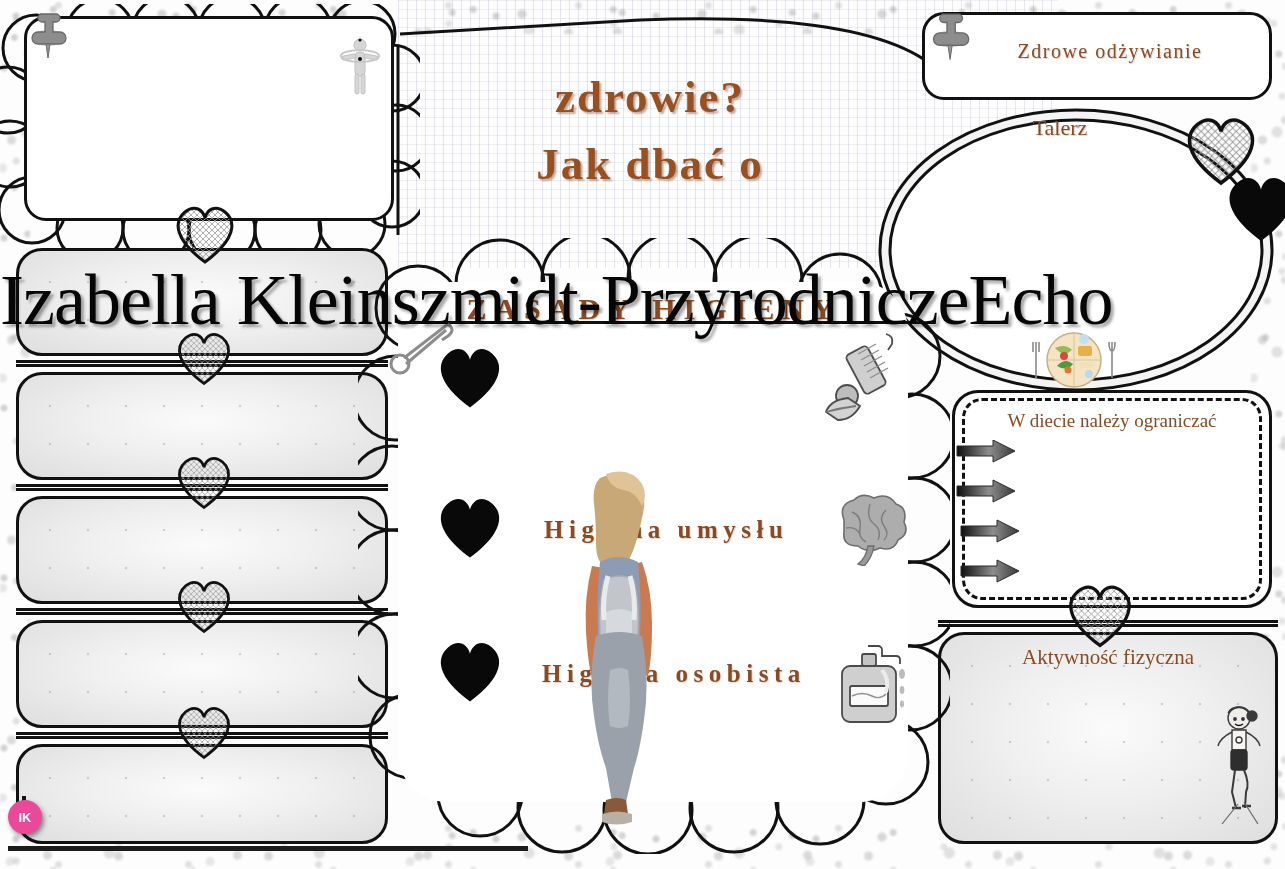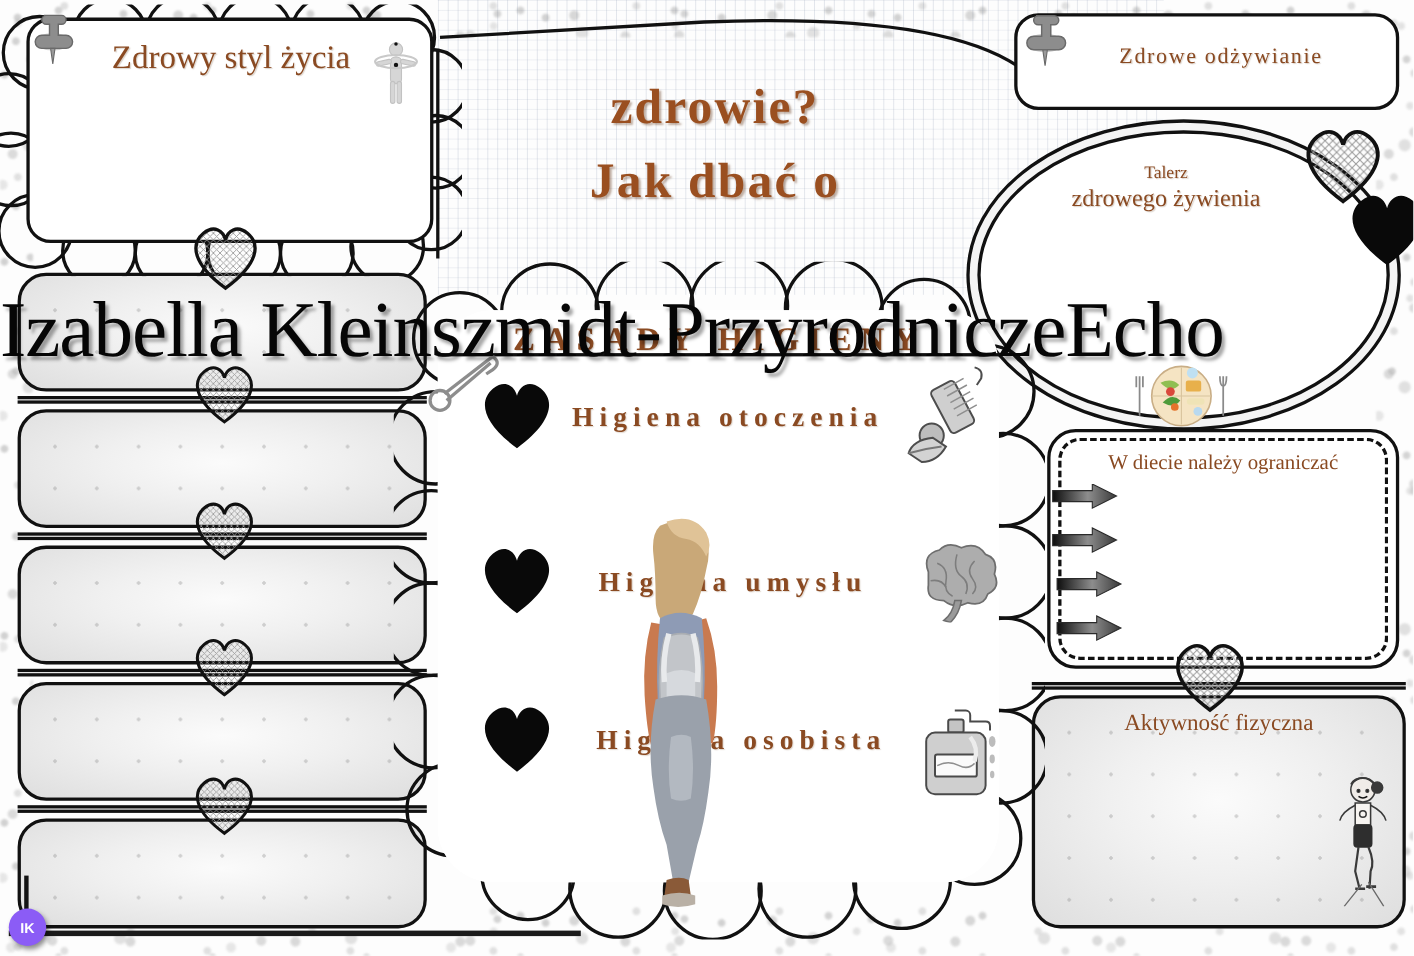--- a/index.html
+++ b/index.html
@@ -111,22 +111,22 @@
   
   #watermark {
     position:absolute; left:0; top:264px; width:1285px;
     font-size:72px; line-height:1;
     font-family:"Liberation Serif", serif;
     color:#060606; white-space:nowrap;
     text-shadow:3px 3px 3px rgba(0,0,0,.35);
     letter-spacing:-1px; pointer-events:none; z-index:60;
   }
   #ik-badge {
-    position:absolute; left:8px; top:826px; width:34px; height:34px;
-    border-radius:50%; background:#8b5cf6; color:#fff;
+    position:absolute; left:8px; top:800px; width:34px; height:34px;
+    border-radius:50%; background:#ec4899; color:#fff;
     font-family:"Liberation Sans", sans-serif; font-size:13px; font-weight:700;
     display:flex; align-items:center; justify-content:center;
     box-shadow:2px 3px 5px rgba(0,0,0,.45); z-index:61;
   }
   #ik-stem { position:absolute; left:22px; top:796px; width:4px; height:36px;
              background:#141414; z-index:60; }
   #ik-bar  { position:absolute; left:8px; top:846px; width:520px; height:5px;
              background:#1b1b1b; z-index:59; }
   .hyg-label {
     font-size:25px; letter-spacing:5.5px; color:#8a4a22; font-weight:600;
@@ -171,21 +171,20 @@
         <circle cx="8" cy="96" r="33"></circle>
     </g>
   </svg>
   <div class="panel-white" style="left:24px;top:16px;width:370px;height:205px;z-index:4;"></div>
 
   <svg style="position:absolute;left:22px;top:8px;width:48px;height:56px;z-index:6" viewBox="0 0 48 56">
     <ellipse cx="26" cy="30" rx="16" ry="8" fill="#6f6f6f" opacity=".35"></ellipse>
     <path d="M18,6 h16 a4,4 0 0 1 0,8 h-3 v10 h7 a6,6 0 0 1 0,12 h-22 a6,6 0 0 1 0,-12 h7 v-10 h-3 a4,4 0 0 1 0,-8 z" fill="#8d8d8d" stroke="#6a6a6a" stroke-width="1.3"></path>
     <path d="M24,36 l2,14 l2,-14 z" fill="#9a9a9a" stroke="#6a6a6a" stroke-width="1"></path>
   </svg>
-  <div class="brown" style="position:absolute;left:60px;top:36px;width:300px;text-align:center;font-size:30px;z-index:7;">Zdrowy styl życia</div>
 
   <svg style="position:absolute;left:336px;top:36px;width:48px;height:62px;z-index:7" viewBox="0 0 48 62">
     <g fill="#d6d6d6" stroke="#c2c2c2" stroke-width="1">
       <circle cx="24" cy="9" r="6"></circle>
       <rect x="19" y="16" width="10" height="24" rx="4"></rect>
       <rect x="6" y="19" width="14" height="4" rx="2" transform="rotate(-12 13 21)"></rect>
       <rect x="28" y="19" width="14" height="4" rx="2" transform="rotate(12 35 21)"></rect>
       <rect x="19" y="38" width="4" height="20" rx="2"></rect>
       <rect x="25" y="38" width="4" height="20" rx="2"></rect>
     </g>
@@ -241,22 +240,21 @@
     <path d="M18,6 h16 a4,4 0 0 1 0,8 h-3 v10 h7 a6,6 0 0 1 0,12 h-22 a6,6 0 0 1 0,-12 h7 v-10 h-3 a4,4 0 0 1 0,-8 z" fill="#8d8d8d" stroke="#6a6a6a" stroke-width="1.3"></path>
     <path d="M24,36 l2,14 l2,-14 z" fill="#9a9a9a" stroke="#6a6a6a" stroke-width="1"></path>
   </svg>
   <div class="brown" style="position:absolute;left:960px;top:40px;width:300px;text-align:center;font-size:20px;letter-spacing:1.5px;z-index:8;">Zdrowe odżywianie</div>
 
   <svg style="position:absolute;left:858px;top:100px;width:428px;height:300px;z-index:5" viewBox="0 0 428 300">
     <ellipse cx="218" cy="150" rx="196" ry="140" fill="#f4f4f4" stroke="#111" stroke-width="3"></ellipse>
     <ellipse cx="218" cy="150" rx="186" ry="130" fill="#ffffff" stroke="#111" stroke-width="3"></ellipse>
   </svg>
   <div style="position:absolute;left:930px;top:115px;width:260px;text-align:center;z-index:9">
-    <div class="brown" style="font-size:16px;margin-top:34px;">Talerz</div>
-    <div class="brown" style="font-size:22px;">zdrowego żywienia</div>
+    <div class="brown" style="font-size:22px;">Talerz</div>
   </div>
 
   <svg style="position:absolute;left:1022px;top:330px;width:104px;height:60px;z-index:9" viewBox="0 0 104 60">
     <circle cx="52" cy="30" r="27" fill="#f5e4c3" stroke="#c9ae86" stroke-width="1.5"></circle>
     <path d="M52,4 v52" stroke="#d8c39e" stroke-width="1"></path>
     <path d="M25,30 h54" stroke="#d8c39e" stroke-width="1"></path>
     <path d="M33,18 q10,-5 17,2 q-8,8 -17,-2 z" fill="#8fbf52"></path>
     <path d="M35,36 q10,6 16,-2 q-8,-7 -16,2 z" fill="#4f9b3a"></path>
     <circle cx="42" cy="26" r="4" fill="#d9483b"></circle>
     <circle cx="46" cy="40" r="3.5" fill="#e4732b"></circle>
@@ -389,21 +387,20 @@
     <path d="M48,166 q24,-8 46,0 q8,46 2,84 q-4,30 -10,48 l-8,34 l-14,0 l-6,-34 q-8,-22 -12,-52 q-6,-38 2,-80 z" fill="#9aa1ab"></path>
     <path d="M62,200 q10,-4 18,0 q4,30 0,56 q-9,4 -18,0 q-4,-26 0,-56 z" fill="#b3b9c1"></path>
 
     <path d="M58,330 q12,-4 20,0 l2,14 q-12,4 -24,0 z" fill="#8a5a38"></path>
     <path d="M54,344 q16,-5 30,0 l0,8 q-16,5 -30,0 z" fill="#b9b0a5"></path>
   </svg>
 
   <svg class="heart-black" style="left:432px;top:340px;width:76px;height:72px;z-index:26" viewBox="0 0 70 66">
     <path d="M35,62 C5,40 3,22 15,12 C25,4 33,10 35,18 C37,10 45,4 55,12 C67,22 65,40 35,62 Z" fill="#090909"></path>
   </svg>
-  <div class="hyg-label" style="position:absolute;left:520px;top:366px;z-index:26;">Higiena otoczenia</div>
   <svg style="position:absolute;left:822px;top:330px;width:82px;height:96px;z-index:26" viewBox="0 0 82 96">
     <g stroke="#4d4d4d" stroke-width="1.8" fill="#e9e9e9">
       <path d="M64,4 q8,2 6,10 l-4,6" fill="none"></path>
       <rect x="32" y="18" width="24" height="44" rx="4" transform="rotate(-28 44 40)" fill="#cfcfcf"></rect>
       <path d="M36,24 l18,-10 M39,30 l18,-10 M42,36 l18,-10 M45,42 l18,-10 M48,48 l18,-10" stroke="#8f8f8f" stroke-width="1.4" fill="none"></path>
       <circle cx="25" cy="66" r="11" fill="#bdbdbd"></circle>
       <path d="M4,82 q4,-12 22,-14 l12,8 q-8,14 -22,14 z" fill="#d3d3d3"></path>
       <path d="M4,82 q14,-4 30,-6" stroke="#777" fill="none"></path>
     </g>
   </svg>

